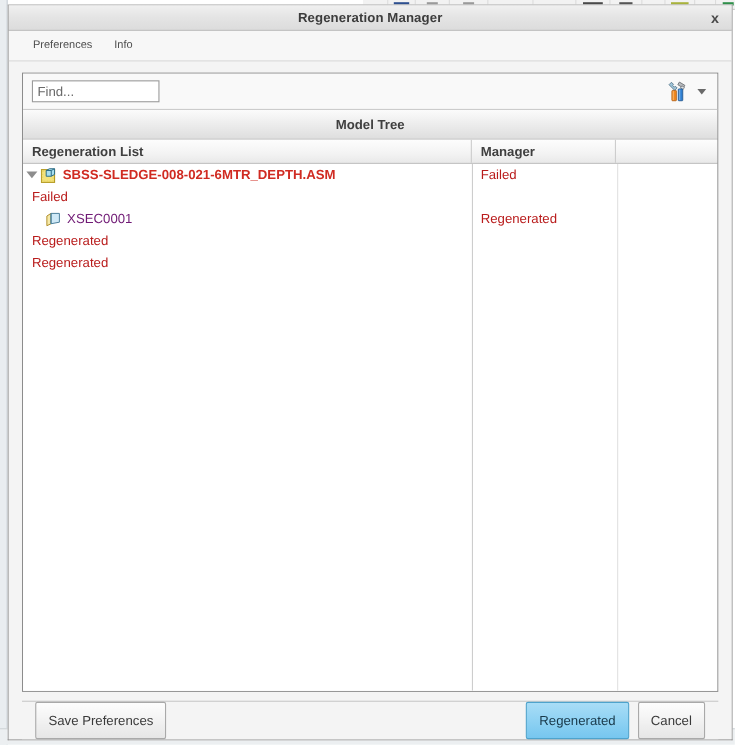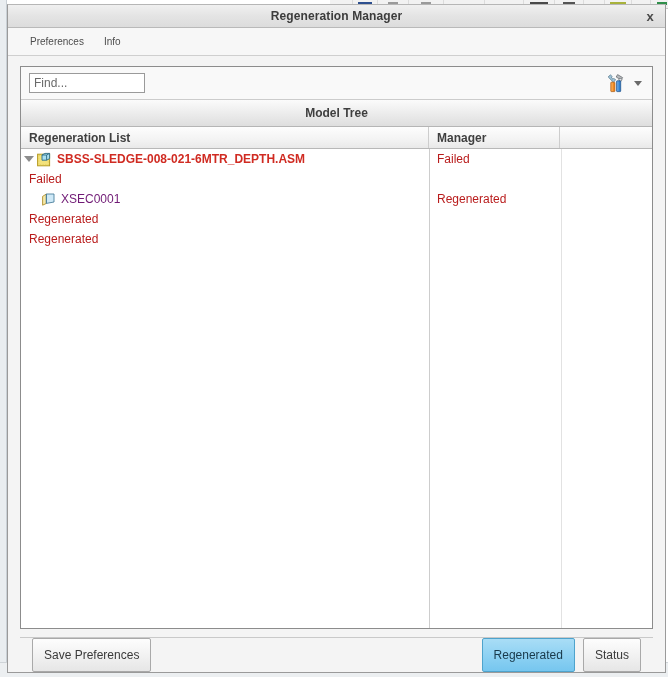--- a/index.html
+++ b/index.html
@@ -457,17 +457,17 @@
             </div>
           </div>
       </div>
 
     </div>
 
     <div id="footer-strip">
       <button class="btn" id="save-preferences-button">Save Preferences</button>
       <div id="footer-spacer"></div>
       <button class="btn btn-primary" id="regenerate-button">Regenerated</button>
-      <button class="btn" id="cancel-button">Status</button>
+      <button class="btn" id="cancel-button">Cancel</button>
     </div>
 
   </div>
 </div>
 
 </body></html>

